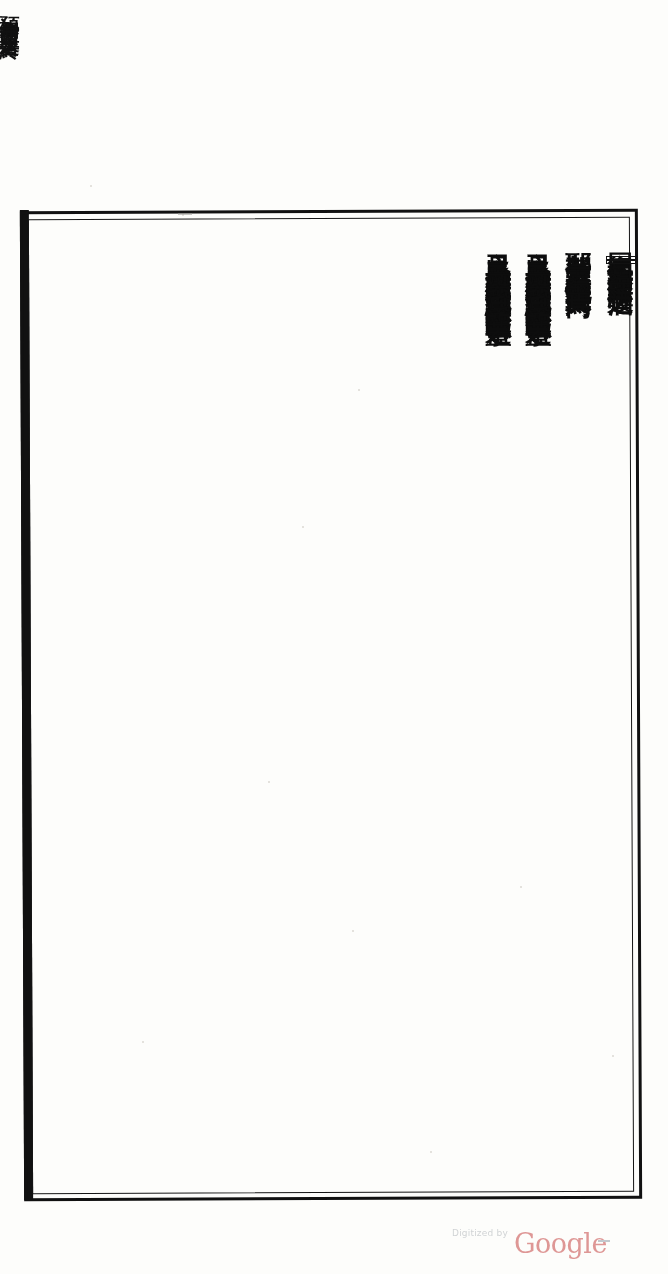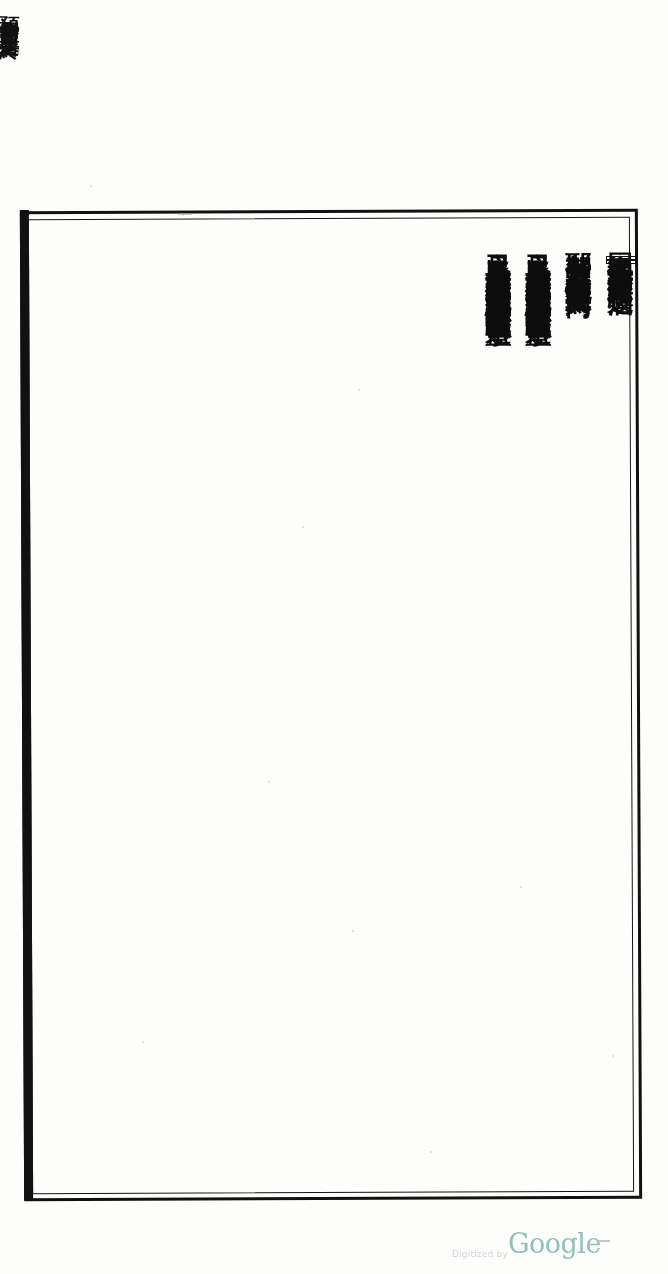--- a/index.html
+++ b/index.html
@@ -105,33 +105,34 @@
     border: 1.5px solid #111;
     padding: 0 1px;
   }
 
   
   #watermark {
     position: absolute;
     left: 452px;
     top: 1228px;
     display: flex;
-    align-items: flex-end;
+    align-items: flex-start;
+    gap: 6px;
     opacity: .45;
   }
   #wm-small {
     font-family: "DejaVu Sans", sans-serif;
     font-size: 9px;
     color: #9aa0a6;
     letter-spacing: .2px;
   }
   #wm-logo {
     font-family: "DejaVu Serif", serif;
     font-size: 27px;
-    color: #0f766e;
+    color: #b91c1c;
     letter-spacing: -0.5px;
   }
   #wm-dash {
     position: absolute;
     left: 598px;
     top: 1240px;
     width: 12px;
     height: 2px;
     background: #c3c8cd;
   }

